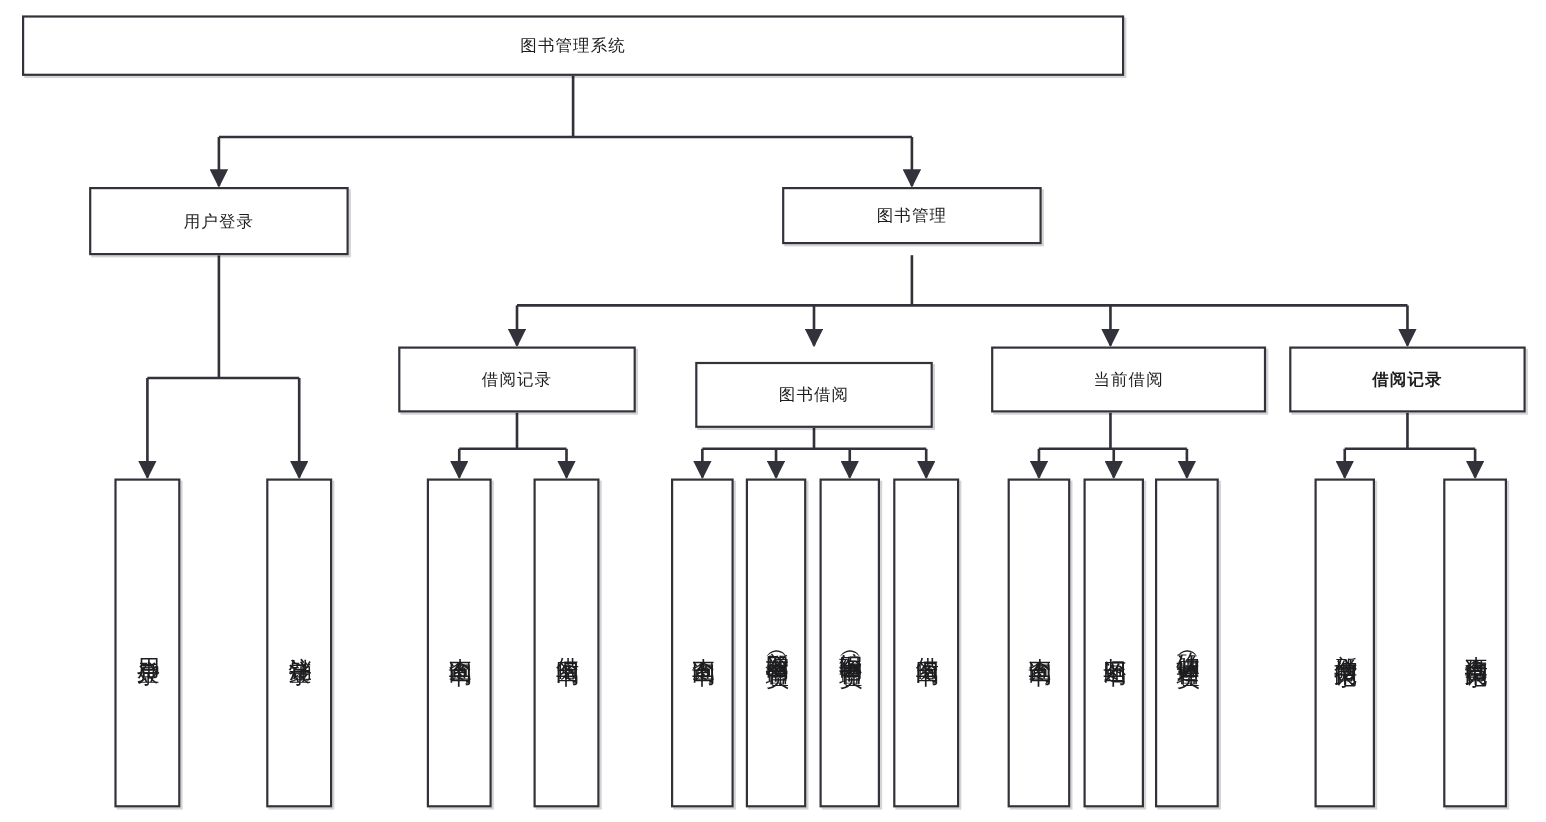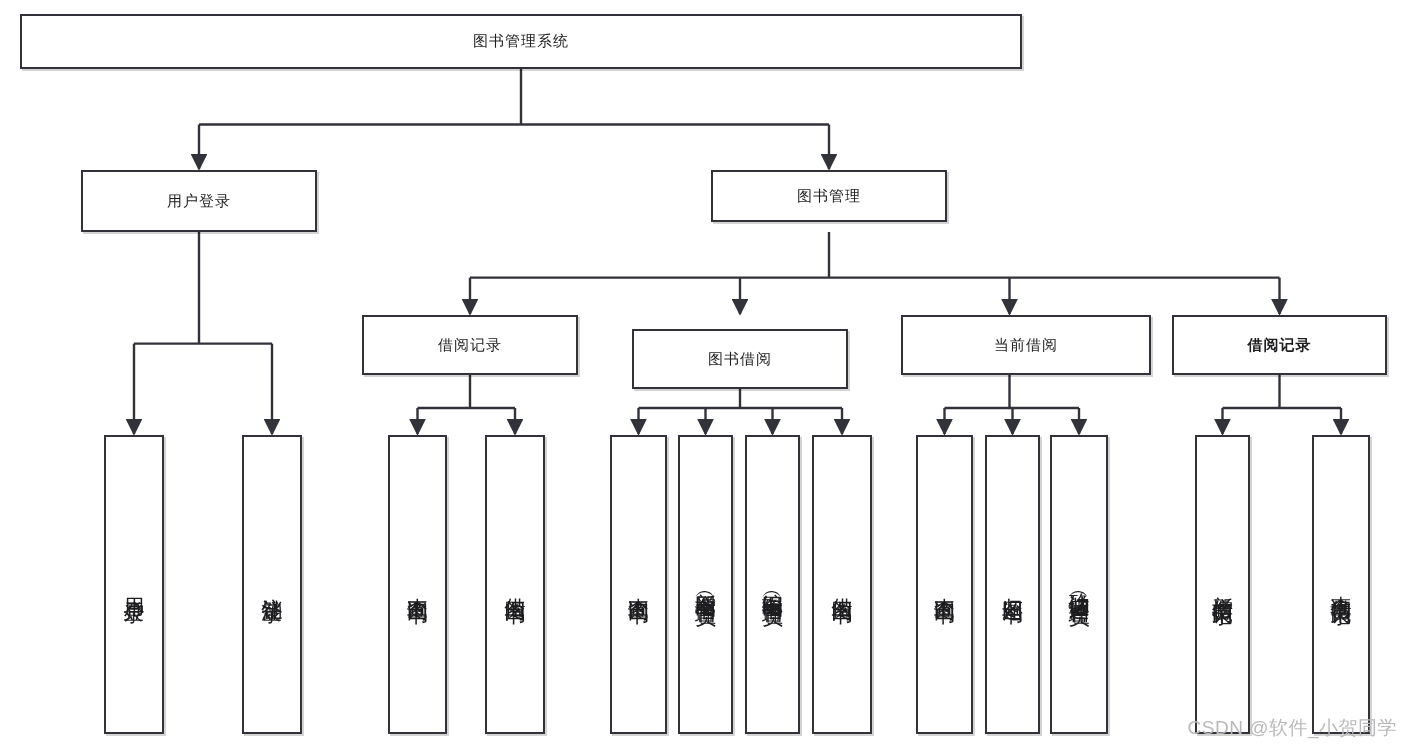--- a/index.html
+++ b/index.html
@@ -166,14 +166,13 @@
         <span class="lbl">确认归还（管理员）</span>
       </div>
       <div class="node v" style="left: 1195px; top: 435px; width: 55px; height: 299px;">
         <span class="lbl">新增借阅记录</span>
       </div>
       <div class="node v" style="left: 1312px; top: 435px; width: 58px; height: 299px;">
         <span class="lbl">查询借阅记录</span>
       </div>
     </div>
 
-  <div class="watermark">CSDN @软件_小贺同学</div>
 </div>
 
 </body></html>

